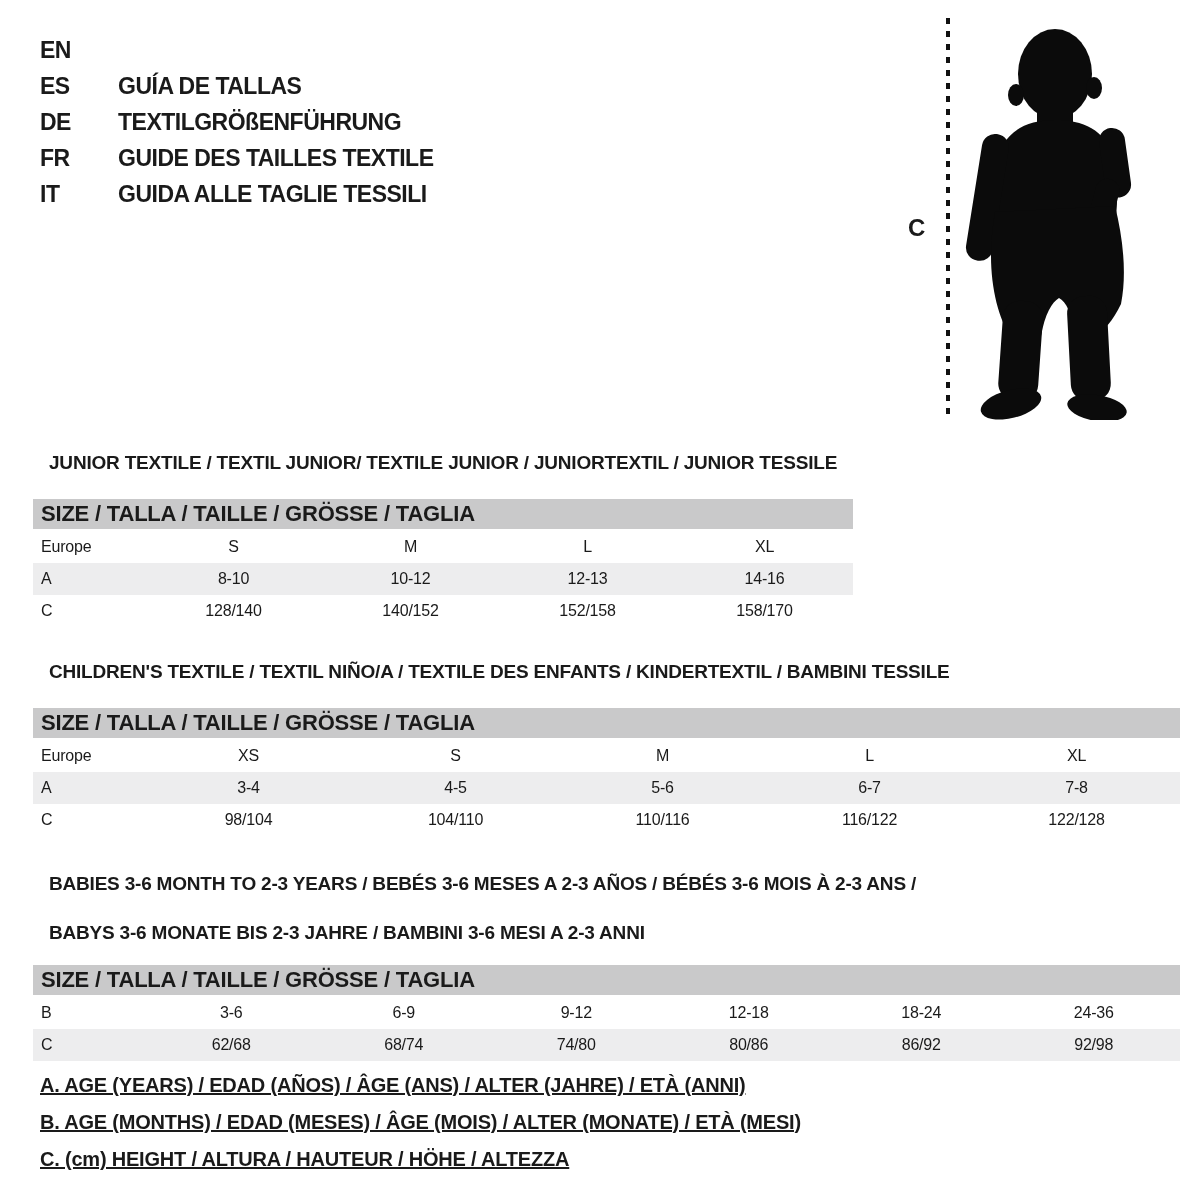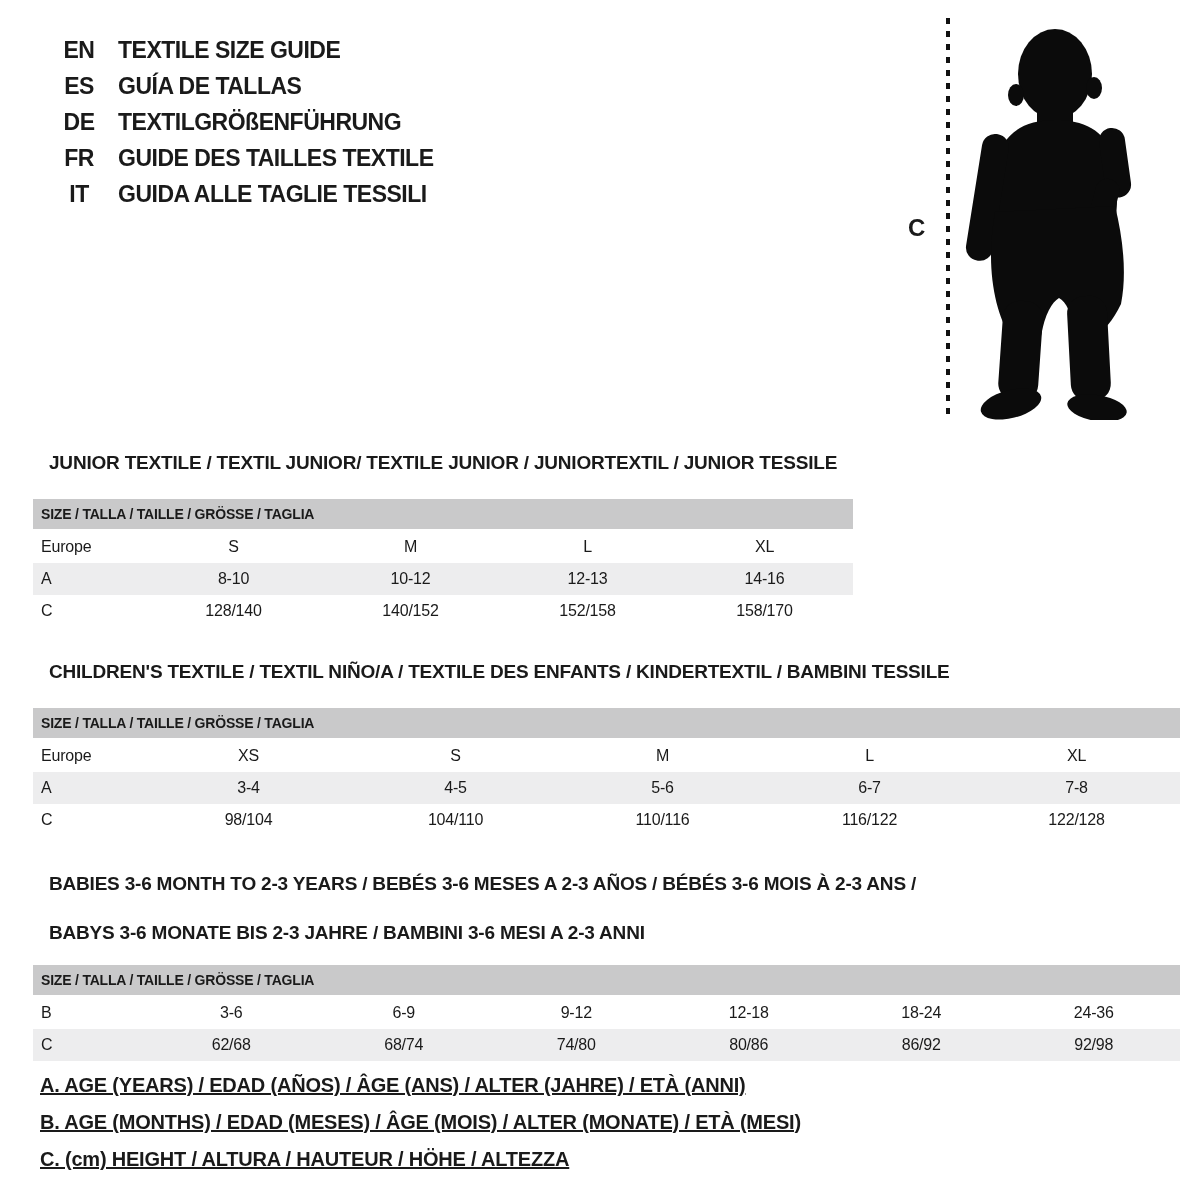--- a/index.html
+++ b/index.html
@@ -5,57 +5,56 @@
   html,body{margin:0;padding:0;}
   body{
     width:1200px;height:1200px;background:#fff;position:relative;overflow:hidden;
     font-family:"Liberation Sans",sans-serif;color:#1a1a1a;
     -webkit-font-smoothing:antialiased;
   }
   
   .lang-block{position:absolute;left:40px;top:32px;}
   .lang-row{display:flex;height:36px;align-items:center;
     font-weight:700;font-size:23px;letter-spacing:-0.5px;font-stretch:condensed;}
-  .lang-code{width:78px;flex:0 0 78px;text-align:center;}
+  .lang-code{width:78px;flex:0 0 78px;}
   
   .figure-wrap{position:absolute;left:900px;top:0;width:260px;height:430px;}
   .measure-line{position:absolute;left:46px;top:18px;width:4px;height:396px;
     background:repeating-linear-gradient(to bottom,#111 0 6px,transparent 6px 13px);}
   .measure-label{position:absolute;left:8px;top:214px;font-weight:700;font-size:24px;}
   .silhouette{position:absolute;left:63px;top:16px;width:174px;height:404px;}
   
   .size-section{position:absolute;}
   .section-junior{left:33px;top:434px;width:820px;}
   .section-children{left:33px;top:643px;width:1147px;}
   .section-babies{left:33px;top:851px;width:1147px;}
   .section-title p{margin:16px;line-height:25px;font-weight:700;font-size:19px;
     letter-spacing:-0.2px;font-stretch:condensed;white-space:nowrap;}
   .section-babies .section-title p{line-height:33px;}
   .section-junior .size-table{margin-top:24px;}
   .section-children .size-table{margin-top:24px;}
   .section-babies .size-table{margin-top:11px;}
   .table-header{height:30px;line-height:30px;background:#c9c9ca;font-weight:700;
-    font-size:14px;padding-left:8px;margin-bottom:2px;letter-spacing:-0.2px;font-stretch:condensed;}
+    font-size:22px;padding-left:8px;margin-bottom:2px;letter-spacing:-0.2px;font-stretch:condensed;}
   .table-row{display:flex;height:32px;align-items:center;font-size:16px;
     letter-spacing:-0.2px;font-stretch:condensed;}
   .table-row.shaded{background:#ededee;}
   .cell.label{width:112px;flex:0 0 112px;padding-left:8px;box-sizing:border-box;}
   .cell.value{flex:1;text-align:center;}
   
   .legend{position:absolute;left:40px;top:1067px;}
   .legend p{margin:0;line-height:37px;font-weight:700;font-size:20px;
     letter-spacing:-0.2px;font-stretch:condensed;white-space:nowrap;text-decoration:underline;}
 </style>
 </head>
 <body>
 
 <div class="lang-block">
     <div class="lang-row">
       <span class="lang-code">EN</span>
-      <span class="lang-label">TEXTILE SIZE GUIDE</span>
     </div>
     <div class="lang-row">
       <span class="lang-code">ES</span>
       <span class="lang-label">GUÍA DE TALLAS</span>
     </div>
     <div class="lang-row">
       <span class="lang-code">DE</span>
       <span class="lang-label">TEXTILGRÖßENFÜHRUNG</span>
     </div>
     <div class="lang-row">

